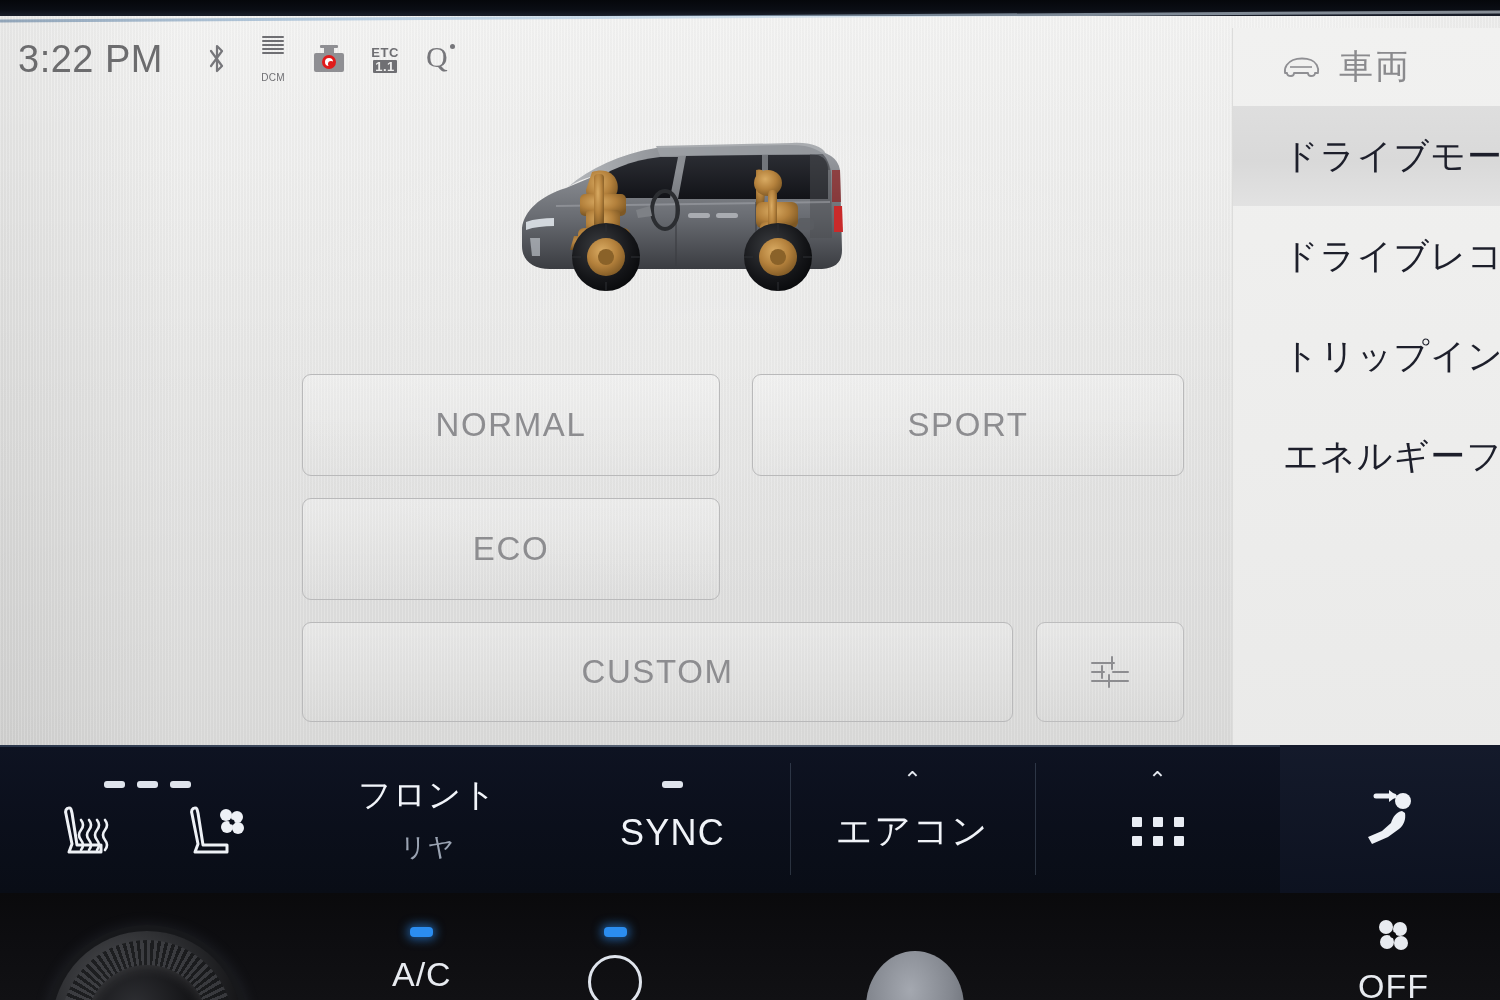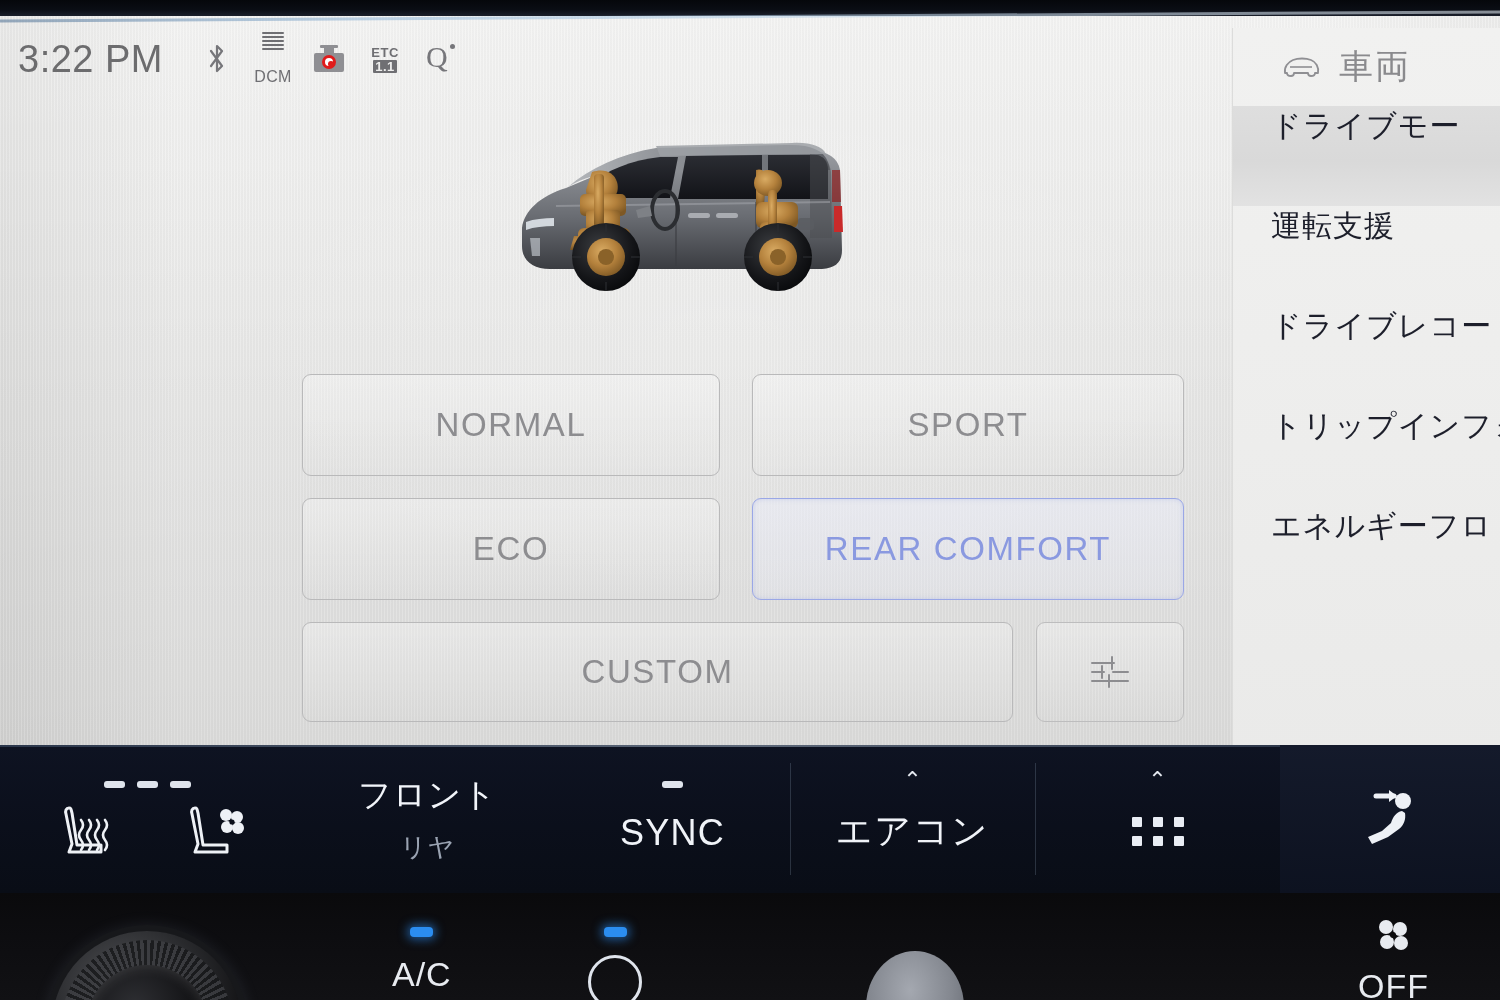--- a/index.html
+++ b/index.html
@@ -67,21 +67,21 @@
   .sb-icon { width: 56px; height: 46px; display:flex; align-items:center; justify-content:center; }
 
   .dcm { display:flex; flex-direction:column; align-items:center; gap:1px; }
   .dcm .bars { display:flex; flex-direction:column; gap:2px; }
   .dcm .bars i { display:block; height:2px; background:#6f6f73; border-radius:1px; }
   .dcm .bars i:nth-child(1){ width:22px; }
   .dcm .bars i:nth-child(2){ width:22px; }
   .dcm .bars i:nth-child(3){ width:22px; }
   .dcm .bars i:nth-child(4){ width:22px; }
   .dcm .bars i:nth-child(5){ width:22px; }
-  .dcm .lbl { font-size:16px; color:#6f6f73; letter-spacing:.3px; margin-top:17px; }
+  .dcm .lbl { font-size:10px; color:#6f6f73; letter-spacing:.3px; margin-top:17px; }
 
   .dashcam { position:relative; width:34px; height:28px; }
   .dashcam .body { position:absolute; left:2px; top:8px; width:30px; height:19px; background:#8f8f93; border-radius:2px; }
   .dashcam .mount { position:absolute; left:12px; top:0px; width:10px; height:9px; background:#8f8f93; border-radius:1px; }
   .dashcam .mount::before{ content:""; position:absolute; left:-4px; top:0; width:18px; height:3px; background:#8f8f93; border-radius:1px;}
   .dashcam .lens { position:absolute; left:10px; top:10px; width:14px; height:14px; border-radius:50%; background:#fff; border:3px solid #e01b1b; }
   .dashcam .lens::after{ content:""; position:absolute; left:3px; top:3px; width:6px; height:6px; border-radius:50%; background:#e01b1b;}
 
   .etc { display:flex; flex-direction:column; align-items:center; line-height:1; }
   .etc span { font-size:13px; font-weight:700; color:#6f6f73; letter-spacing:.5px; }
@@ -137,22 +137,22 @@
     background: linear-gradient(180deg,#f1f1f0 0%, #eaeae9 100%);
     overflow:hidden;
   }
   .sb-header { height:78px; display:flex; align-items:center; gap:18px; padding-left:48px; }
   .sb-header .car-ico { width:40px; height:26px; }
   .sb-header .car-ico svg{ width:100%; height:100%; }
   .sb-header .title { font-size:34px; color:#8a8a8d; letter-spacing:2px;text-align:right; }
 
   .sb-list { display:flex; flex-direction:column; }
   .sb-item {
-    height: 100px; display:flex; padding-left:38px;
-    font-size:30px; color:#1d1f2b; white-space:nowrap; letter-spacing:1px;
+    height: 100px; display:flex; align-items:center; padding-left:50px;
+    font-size:35px; color:#1d1f2b; white-space:nowrap; letter-spacing:1px;
   }
   .sb-item.active { background: linear-gradient(180deg,#dedede 0%, #d9d9d9 55%, #e2e2e2 100%); }
 
   
   .climate {
     position:absolute; left:0; top:745px; width:1500px; height:148px; z-index:10;
     background: linear-gradient(180deg,#0e1322 0%, #0b0f1b 55%, #090d16 100%);
     display:flex; align-items:center;
   }
   .climate::before{
@@ -373,23 +373,20 @@
     <div class="modes">
       <div class="mode-btn">
         <span>NORMAL</span>
       </div>
       <div class="mode-btn">
         <span>SPORT</span>
       </div>
       <div class="mode-btn">
         <span>ECO</span>
       </div>
-      <div class="mode-btn selected">
-        <span>REAR COMFORT</span>
-      </div>
       <div class="row3">
         <div class="mode-btn">
           <span>CUSTOM</span>
         </div>
         <div class="settings-btn">
           <span class="slider-icon">
             <svg viewBox="0 0 46 36" aria-hidden="true">
               <g stroke="#8d8d90" stroke-width="2" stroke-linecap="round">
                 <line x1="5" y1="9" x2="27" y2="9"></line>
                 <line x1="25" y1="3" x2="25" y2="15"></line>
@@ -412,23 +409,20 @@
           <svg viewBox="0 0 40 26" aria-hidden="true">
             <path d="M4,19 C3,13 7,8 12,6 C17,4 25,4 30,6 C35,8 38,13 37,19 L34,19 C34,21 32,22 30,22 C28,22 27,21 27,19 L13,19 C13,21 12,22 10,22 C8,22 6,21 6,19 Z" fill="none" stroke="#8f8f93" stroke-width="1.8" stroke-linejoin="round"></path>
             <path d="M9,13 L31,13" stroke="#8f8f93" stroke-width="1.6"></path>
           </svg>
         </span>
         <span class="title">車両</span>
       </div>
       <div class="sb-list">
         <div class="sb-item active">
           <span>ドライブモー</span>
-        </div>
-        <div class="sb-item">
-          <span>運転支援</span>
         </div>
         <div class="sb-item">
           <span>ドライブレコー</span>
         </div>
         <div class="sb-item">
           <span>トリップインフォ</span>
         </div>
         <div class="sb-item">
           <span>エネルギーフロ</span>
         </div>

